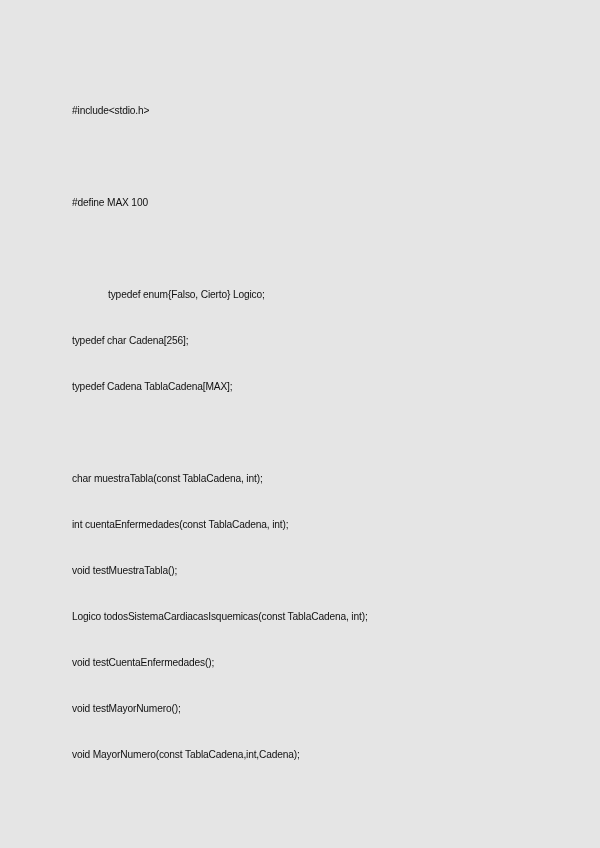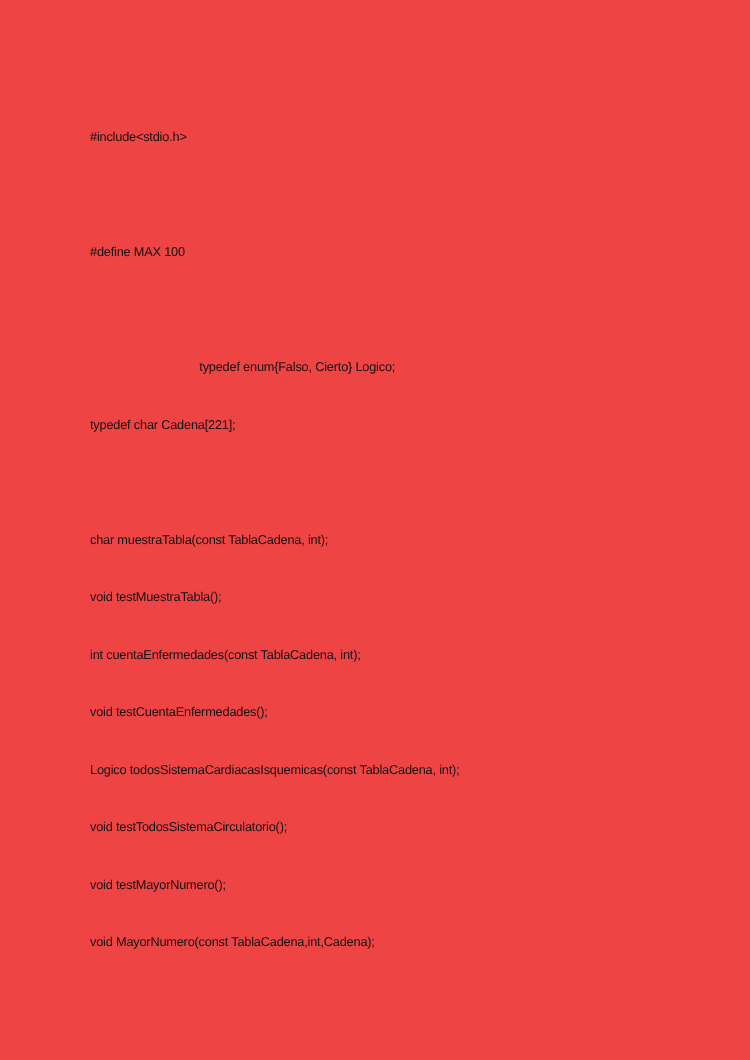--- a/index.html
+++ b/index.html
@@ -1,49 +1,49 @@
 <!DOCTYPE html>
 <html><head>
   <meta charset="utf-8">
   <style>
     html, body { margin: 0; padding: 0; background: #ffffff; }
     body { width: 600px; height: 848px; position: relative; overflow: hidden; }
     .page {
-      position: absolute; left: 0; top: 0; width: 600px; height: 848px; background: #ef4444;
+      position: absolute; left: 0; top: 0; width: 600px; height: 848px; background: #e5e5e5;
     }
     .code {
       position: absolute; left: 72px; top: 72px;
       font-family: "Liberation Sans", sans-serif;
       font-size: 10.2px;
       line-height: 15.35px;
       color: #111;
       letter-spacing: -0.15px;
       white-space: pre;
     }
     .line { height: 15.35px; }
-    .indent { padding-left: 36px; text-align: center; }
+    .indent { padding-left: 36px; }
   </style>
 </head>
 <body>
 
 <div class="page">
   <div class="code">
     <div class="line">#include&lt;stdio.h&gt;</div>
     <div class="line"></div>
     <div class="line">#define MAX 100</div>
     <div class="line"></div>
     <div class="line indent">typedef enum{Falso, Cierto} Logico;</div>
-    <div class="line">typedef char Cadena[221];</div>
+    <div class="line">typedef char Cadena[256];</div>
+    <div class="line">typedef Cadena TablaCadena[MAX];</div>
     <div class="line"></div>
     <div class="line">char muestraTabla(const TablaCadena, int);</div>
+    <div class="line">int cuentaEnfermedades(const TablaCadena, int);</div>
     <div class="line">void testMuestraTabla();</div>
-    <div class="line">int cuentaEnfermedades(const TablaCadena, int);</div>
+    <div class="line">Logico todosSistemaCardiacasIsquemicas(const TablaCadena, int);</div>
     <div class="line">void testCuentaEnfermedades();</div>
-    <div class="line">Logico todosSistemaCardiacasIsquemicas(const TablaCadena, int);</div>
-    <div class="line">void testTodosSistemaCirculatorio();</div>
     <div class="line">void testMayorNumero();</div>
     <div class="line">void MayorNumero(const TablaCadena,int,Cadena);</div>
     
     
     
     
     
     
     
     

